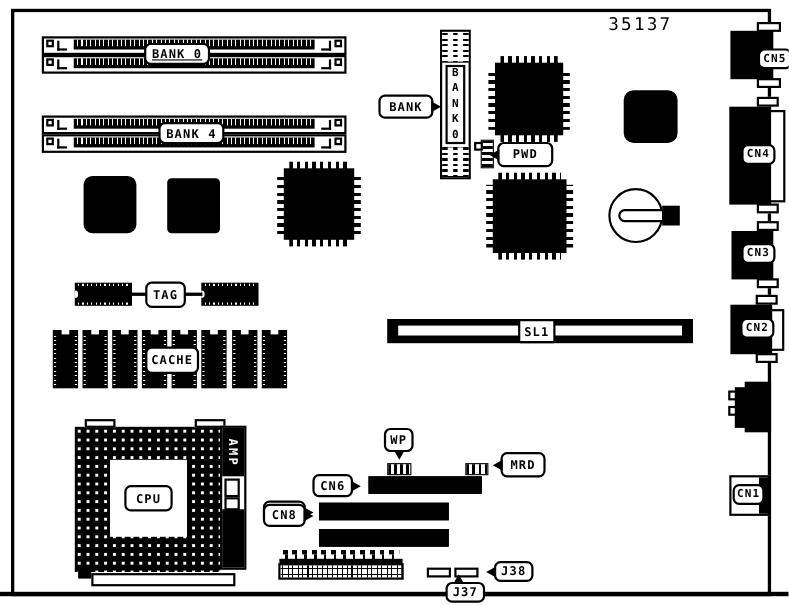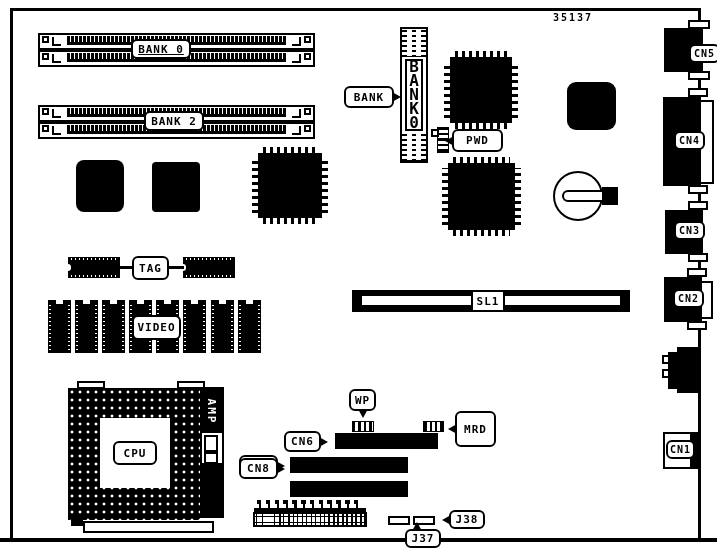--- a/index.html
+++ b/index.html
@@ -57,21 +57,21 @@
   .dipv i.n { position:absolute; top:0; left:50%; width:7px; height:4px; margin-left:-4px; background:#fff; }
 
   
   .vslot { left:400px; top:27px; width:28px; height:136px; border:2px solid #000; background:#fff; z-index:5; }
   .vslot .zt, .vslot .zb { position:absolute; left:0; right:0; height:28px;
         background:repeating-linear-gradient(0deg,#000 0 2px,#fff 2px 5px); }
   .vslot .zt{top:0} .vslot .zb{bottom:0}
   .vslot .col { position:absolute; width:5px; background:#fff; }
   .vslot .ctr { position:absolute; left:3px; right:3px; top:30px; bottom:30px; border:2px solid #000;
         background:#fff; display:flex; align-items:center; justify-content:center; }
-  .vtext { font-weight:bold; font-size:16px; width:1ch; word-break:break-all; line-height:14px; text-align:center; }
+  .vtext { font-weight:bold; font-size:10px; width:1ch; word-break:break-all; line-height:14px; text-align:center; }
 
   
   .jmp-h { background:repeating-linear-gradient(90deg,#000 0 2.5px,#fff 2.5px 5.5px); border:1px solid #000; z-index:6; }
   .jmp-v { background:repeating-linear-gradient(0deg,#000 0 2.5px,#fff 2.5px 5.5px); border:1px solid #000; z-index:6; }
   .clipbox { background:#fff; border:2px solid #000; z-index:7; }
 
   
   .sl1 { left:352px; top:290px; width:278px; height:22px; background:#000; z-index:5; }
   .sl1 i { position:absolute; left:10px; right:10px; top:6px; height:9px; background:#fff; }
 
@@ -111,21 +111,21 @@
   .sockets { border:2px solid #000;
         background-image:repeating-linear-gradient(90deg,#fff 0 1.5px,#000 1.5px 2.5px,#fff 2.5px 6.5px,#000 6.5px 7.5px,#fff 7.5px 9px),
                          linear-gradient(0deg,#fff 0 2px,#000 2px 3px,#fff 3px 8px,#000 8px 9px,#fff 9px 11px);
         background-blend-mode:multiply; z-index:6; }
   .jrect { background:#fff; border:2px solid #000; z-index:6; }
 
   
   .rblk { background:#000; z-index:10; }
   .rtab { background:#fff; border:2px solid #000; z-index:9; }
   .rshell { background:#fff; border:2px solid #000; z-index:8; }
-  .part-no { font-size:10px; letter-spacing:2px; font-weight:bold; color:#000; z-index:4; }
+  .part-no { font-size:16px; letter-spacing:2px; font-weight:normal; color:#000; z-index:4; }
   .tagline { background:#000; height:3px; z-index:29; }
 </style>
 </head>
 <body>
 
 <div class="page">
 
   <div class="abs board"></div>
   <div class="abs bottom-line"></div>
   <div class="abs part-no" style="left:553px; top:12px;">35137</div>
@@ -161,21 +161,21 @@
   </div>
   <div class="abs simm" style="left:38px; top:122px;">
     <i class="sq-l"></i>
       <i class="hk-l"></i>
     <div class="teeth">
         <i></i>
       </div>
     <i class="sq-r"></i>
       <i class="hk-r"></i>
   </div>
-  <div class="abs lbl" style="left:144px; top:111px; width:60px; height:20px;">BANK 2</div>
+  <div class="abs lbl" style="left:144px; top:111px; width:60px; height:20px;">BANK 4</div>
 
   <div class="abs chip" style="left:76px; top:160px; width:48px; height:52px; border-radius:8px;"></div>
   <div class="abs chip" style="left:152px; top:162px; width:48px; height:50px; border-radius:4px;"></div>
   <div class="abs qfp" style="left:252px; top:147px; width:76px; height:77px;">
     <i class="pt"></i>
       <i class="pb"></i>
       <i class="pl"></i>
       <i class="pr"></i>
       <div class="body"></div>
   </div>
@@ -270,21 +270,21 @@
   <div class="abs dipv" style="left:211px; top:300px;">
       <i class="p l"></i>
       <i class="p r"></i>
       <i class="n"></i>
     </div>
   <div class="abs dipv" style="left:238px; top:300px;">
       <i class="p l"></i>
       <i class="p r"></i>
       <i class="n"></i>
     </div>
-  <div class="abs lbl" style="left:132px; top:315px; width:49px; height:25px;">VIDEO</div>
+  <div class="abs lbl" style="left:132px; top:315px; width:49px; height:25px;">CACHE</div>
 
   <div class="abs sl1">
       <i></i>
     </div>
   <div class="abs lbl sq" style="left:471px; top:290px; width:34px; height:22px;">SL1</div>
 
   <div class="abs cpu-tab" style="left:77px; top:381px;"></div>
   <div class="abs cpu-tab" style="left:177px; top:381px;"></div>
   <div class="abs cpu-socket"></div>
   <div class="abs cpu-ctr"></div>
@@ -301,21 +301,21 @@
     <div class="bot"></div>
   </div>
 
   <div class="abs lbl" style="left:349px; top:389px; width:27px; height:22px;">
     <span>WP</span>
       <i class="tail tail-down"></i>
   </div>
   <div class="abs jmp-h" style="left:352px; top:421px; width:22px; height:11px;"></div>
 
   <div class="abs jmp-h" style="left:423px; top:421px; width:21px; height:11px;"></div>
-  <div class="abs lbl" style="left:455px; top:411px; width:41px; height:36px;text-align:right;">
+  <div class="abs lbl" style="left:455px; top:411px; width:41px; height:23px;text-align:right;">
     <span>MRD</span>
       <i class="tail tail-left"></i>
   </div>
 
   <div class="abs lbl" style="left:284px; top:431px; width:37px; height:21px;">
     <span>CN6</span>
       <i class="tail tail-right"></i>
   </div>
   <div class="abs hdr" style="left:335px; top:433px; width:103px;"></div>
 

